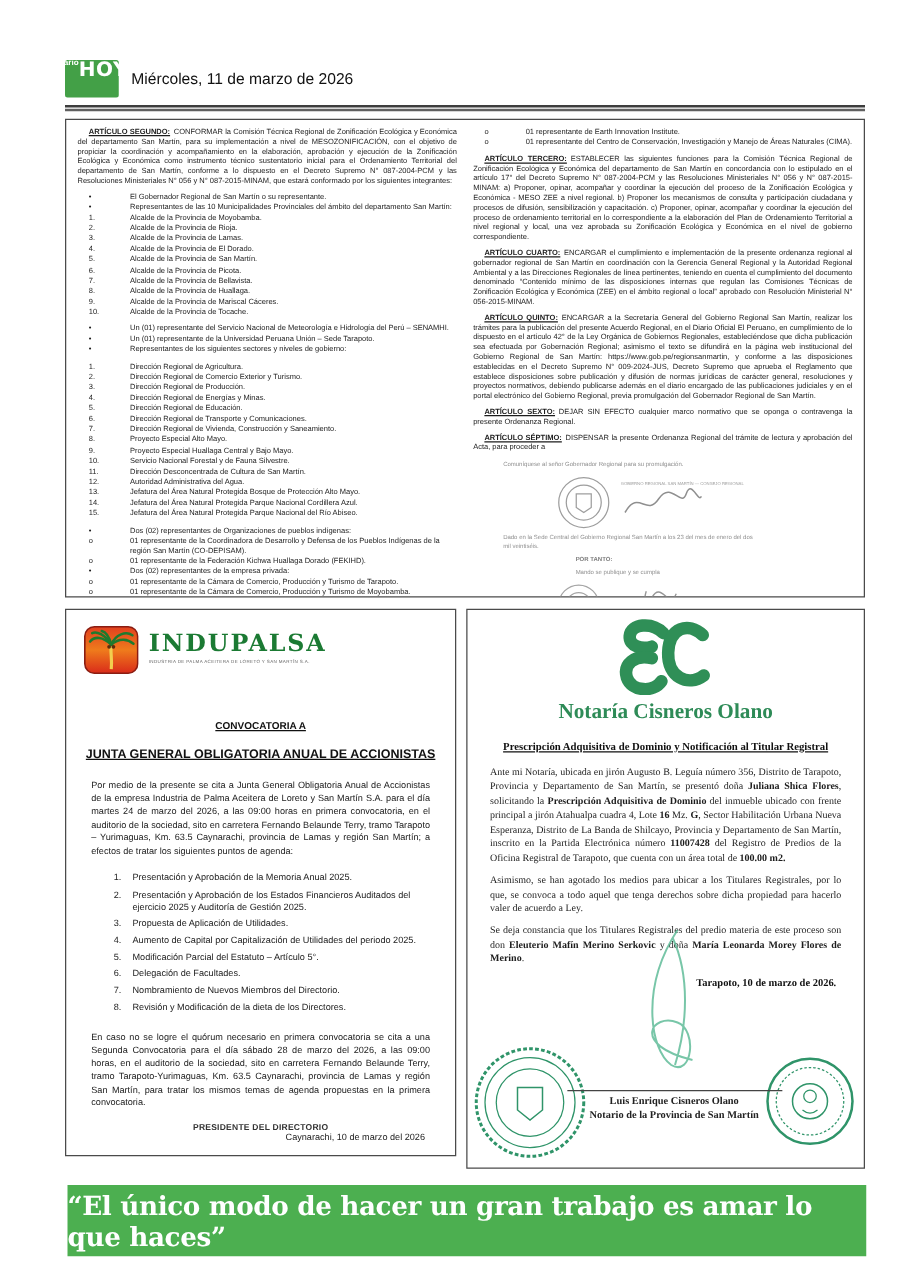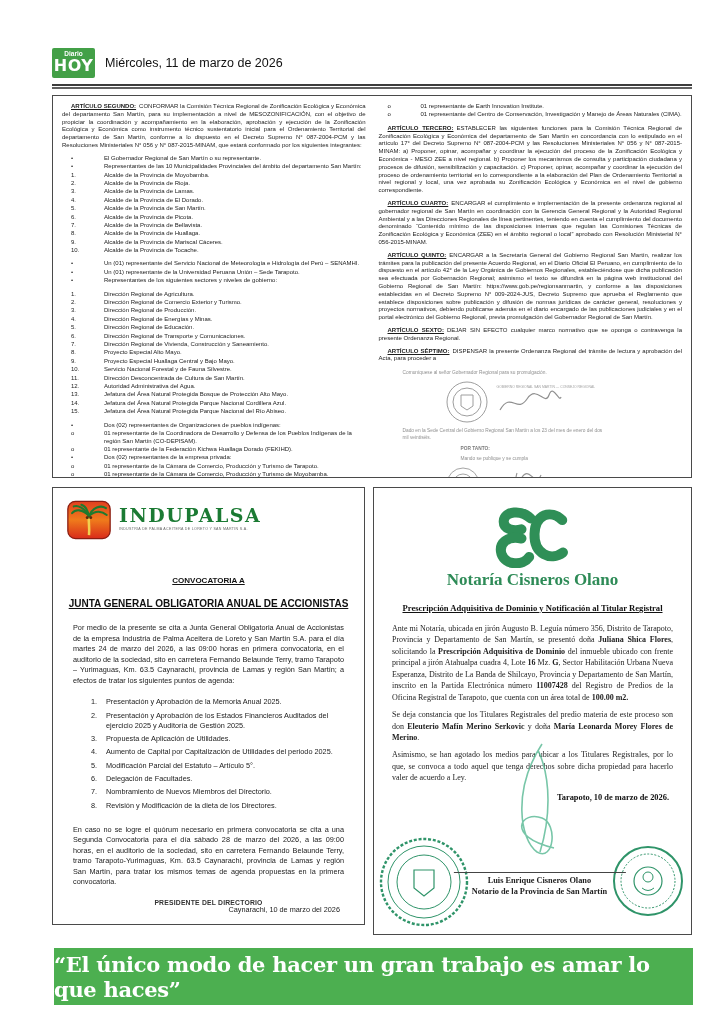--- a/index.html
+++ b/index.html
@@ -1,20 +1,20 @@
 <!DOCTYPE html>
 <html><head>
 <meta charset="utf-8">
 <style>
   html,body{margin:0;padding:0;background:#ffffff;}
   .page{position:relative;width:723px;height:1024px;background:#fff;font-family:"Liberation Sans",sans-serif;overflow:hidden;}
 
   
   .masthead{position:absolute;left:52px;top:46px;width:646px;height:33px;display:flex;align-items:center;}
-  .logo{width:43px;height:30px;background:#43a047;color:#fff;text-align:center;border-radius:2px;display:flex;flex-direction:column;justify-content:center;line-height:1;}
+  .logo{width:43px;height:30px;background:#43a047;color:#fff;text-align:center;border-radius:2px;display:flex;flex-direction:row;justify-content:center;line-height:1;}
   .logo-top{font-size:6.5px;font-weight:bold;}
   .logo-main{font-size:16px;font-weight:800;letter-spacing:.5px;font-family:"DejaVu Sans",sans-serif;}
   .m-date{margin-left:10px;font-size:12.5px;color:#111;}
   .m-right{margin-left:auto;display:flex;align-items:baseline;gap:18px;}
   .m-section{font-size:20px;font-weight:bold;color:#101010;letter-spacing:-0.3px;}
   .m-page{font-size:20px;font-weight:bold;color:#101010;}
   .rule{position:absolute;left:52px;top:84px;width:640px;height:5px;border-top:2.5px solid #3d3d3d;border-bottom:2px solid #606060;box-sizing:border-box;}
 
   
   .box{position:absolute;border:1.6px solid #4a4a4a;background:#fff;box-sizing:border-box;overflow:hidden;}
@@ -46,21 +46,21 @@
   .ind-t2{font-size:10px;font-weight:bold;text-decoration:underline;color:#111;}
   .ind-p{font-size:7.3px;line-height:1.45;text-align:justify;margin:14px 6px 0 6px;color:#222;}
   .agenda{margin:11px 10px 0 24px;}
   .ali{display:flex;font-size:7.3px;line-height:1.35;margin-bottom:3.5px;color:#222;}
   .ali-m{flex:0 0 15px;}
   .ali-t{flex:1;}
   .ind-date{font-size:7.3px;text-align:right;margin:17px 10px 0 0;color:#222;}
   .ind-pres{position:absolute;left:0;right:0;bottom:18px;text-align:center;font-size:6.8px;font-weight:600;color:#333;letter-spacing:.2px;}
 
   
-  .not{left:373px;top:487px;width:319px;height:448px;padding:16px 16px;font-family:"Liberation Serif",serif;}
+  .not{left:373px;top:487px;width:319px;height:448px;padding:4px 16px;font-family:"Liberation Serif",serif;}
   .not-logo{text-align:center;margin-top:2px;}
   .not-name{text-align:center;font-size:17px;color:#2e8b57;font-weight:600;margin-top:-2px;}
   .not-title{font-size:8.6px;font-weight:bold;text-decoration:underline;text-align:center;margin:13px 0 10px;color:#111;}
   .np{font-size:8px;line-height:1.43;text-align:justify;margin:0 2px 6px;color:#1d1d1d;}
   .b{font-weight:bold;}
   .not-date{font-size:8.4px;font-weight:bold;text-align:right;margin:9px 6px 0 0;color:#111;}
   .sign-area{position:absolute;left:0;right:0;bottom:6px;height:96px;}
   .sig-center{position:absolute;left:50%;transform:translateX(-46%);bottom:30px;text-align:center;font-size:8.3px;font-weight:bold;line-height:1.4;color:#222;}
   .sig-line{border-top:1px solid #444;width:172px;margin:0 auto 2px;}
   .seal-l{position:absolute;left:4px;bottom:0px;}
@@ -388,22 +388,22 @@
         <g stroke="#2f8f57" stroke-width="13" stroke-linecap="round" fill="none">
           <path d="M62 16 C50 4 28 6 27 19 C26 30 40 33 50 30"></path>
           <path d="M50 42 C32 38 20 48 24 62 C29 77 52 78 60 66"></path>
           <path d="M103 18 C88 4 68 10 67 36 C66 62 88 72 104 60"></path>
         </g>
       </svg>
     </div>
     <div class="not-name">Notaría Cisneros Olano</div>
     <div class="not-title">Prescripción Adquisitiva de Dominio y Notificación al Titular Registral</div>
     <p class="np"><span>Ante mi Notaría, ubicada en jirón Augusto B. Leguía número 356, Distrito de Tarapoto, Provincia y Departamento de San Martín, se presentó doña </span><span class="b">Juliana Shica Flores</span><span>, solicitando la </span><span class="b">Prescripción Adquisitiva de Dominio</span><span> del inmueble ubicado con frente principal a jirón Atahualpa cuadra 4, Lote </span><span class="b">16</span><span> Mz. </span><span class="b">G</span><span>, Sector Habilitación Urbana Nueva Esperanza, Distrito de La Banda de Shilcayo, Provincia y Departamento de San Martín, inscrito en la Partida Electrónica número </span><span class="b">11007428</span><span> del Registro de Predios de la Oficina Registral de Tarapoto, que cuenta con un área total de </span><span class="b">100.00 m2.</span></p>
+    <p class="np">Asimismo, se han agotado los medios para ubicar a los Titulares Registrales, por lo que, se convoca a todo aquel que tenga derechos sobre dicha propiedad para hacerlo valer de acuerdo a Ley.</p>
     <p class="np"><span>Se deja constancia que los Titulares Registrales del predio materia de este proceso son don </span><span class="b">Eleuterio Mafín Merino Serkovic</span><span> y doña </span><span class="b">María Leonarda Morey Flores de Merino</span><span>.</span></p>
-    <p class="np">Asimismo, se han agotado los medios para ubicar a los Titulares Registrales, por lo que, se convoca a todo aquel que tenga derechos sobre dicha propiedad para hacerlo valer de acuerdo a Ley.</p>
     <div class="not-date">Tarapoto, 10 de marzo de 2026.</div>
 
     <svg class="big-sig" width="90" height="130" viewBox="0 0 90 130">
       <path d="M50 4 C20 50 28 100 45 112 C62 122 66 84 50 78 C30 70 12 96 62 108 M46 10 C60 40 58 80 48 112" fill="none" stroke="#57b893" stroke-width="1.6"></path>
     </svg>
 
     <div class="sign-area">
       <svg class="seal-l" width="92" height="92" viewBox="0 0 92 92">
         <g fill="none" stroke="#2f9469">
           <circle cx="46" cy="46" r="43" stroke-width="2.4" stroke-dasharray="3 1.8"></circle>

